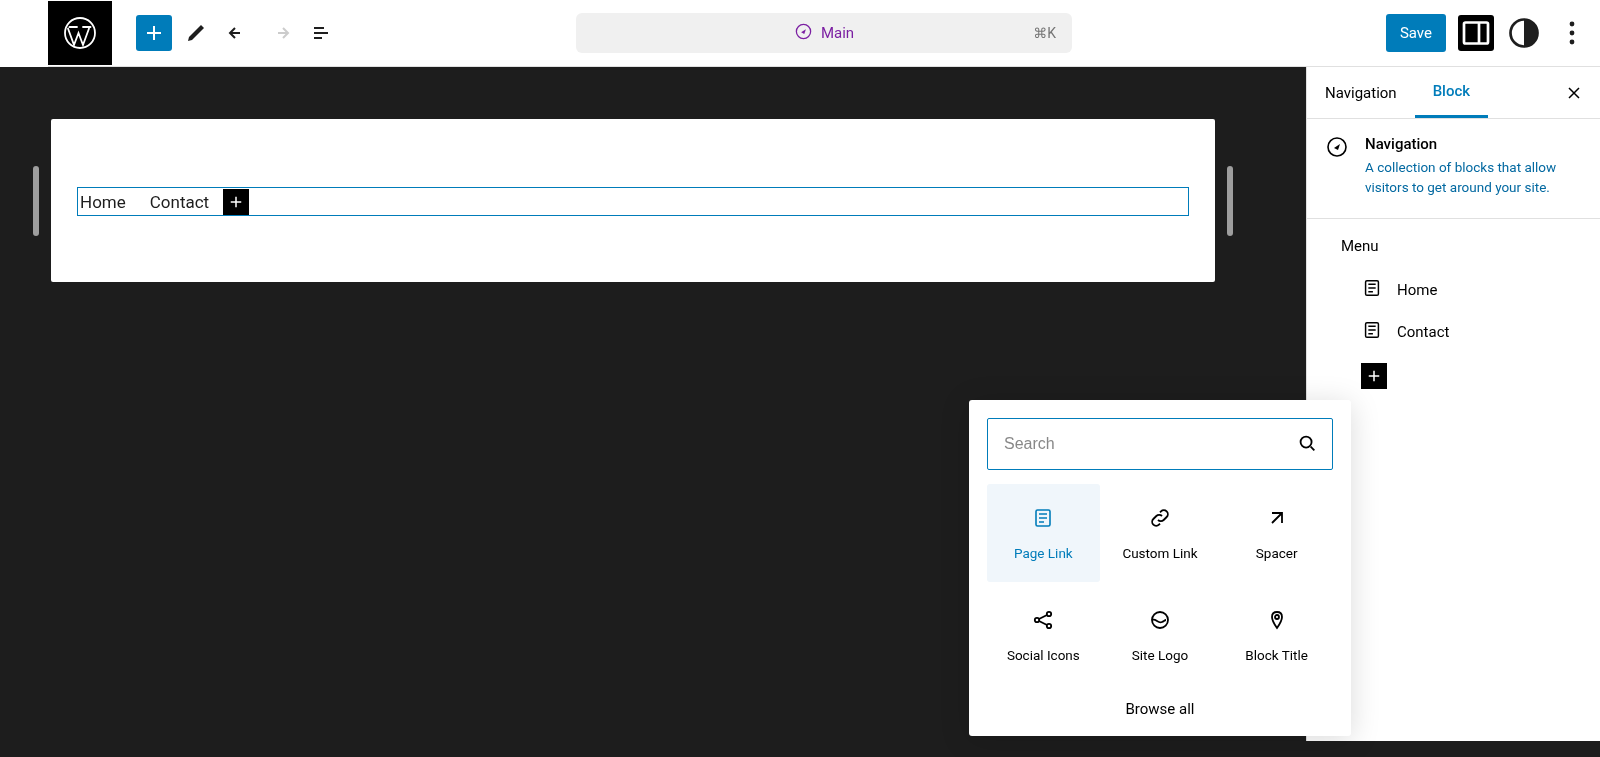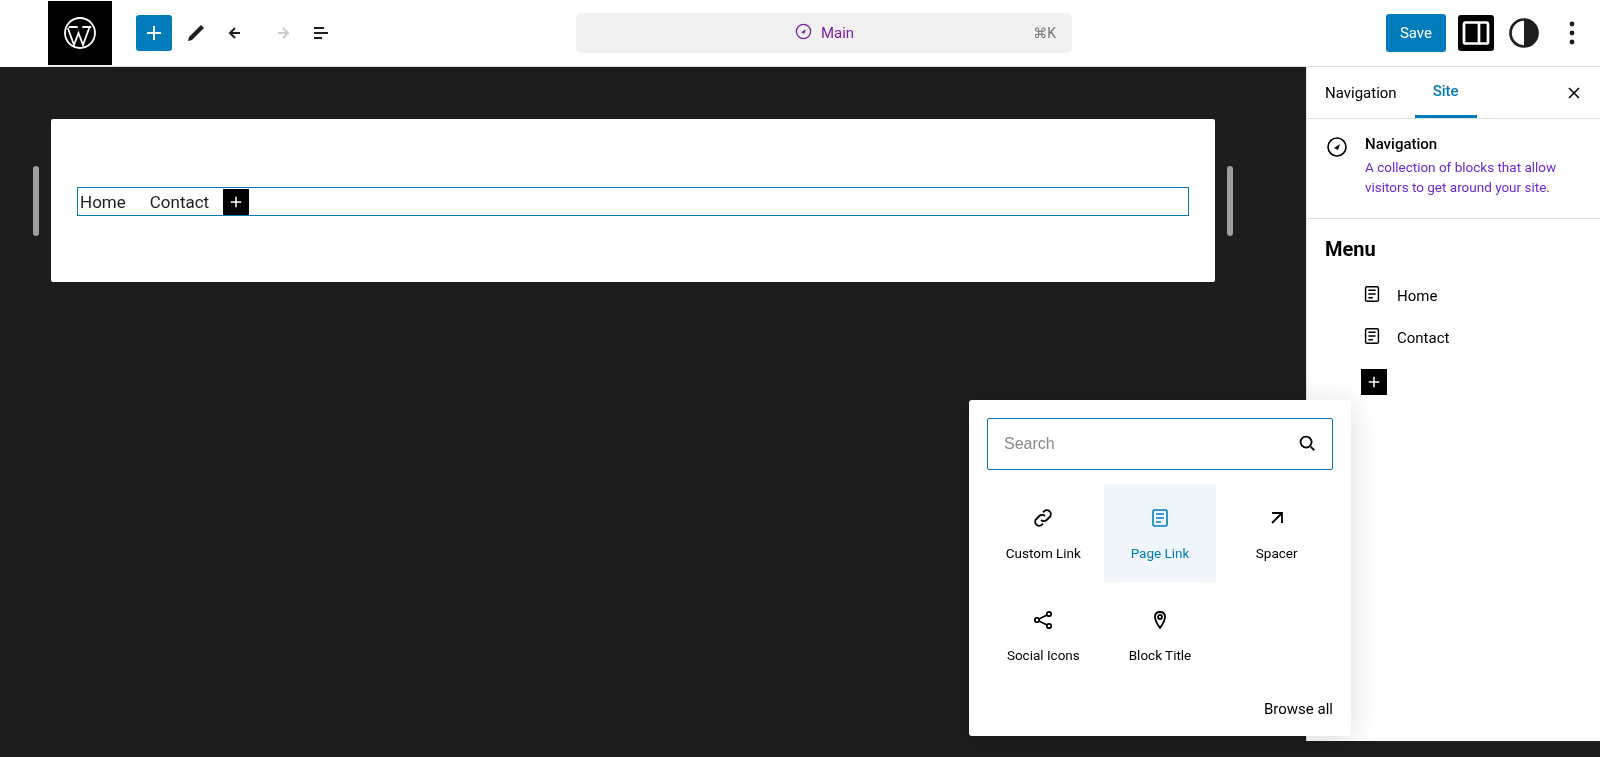--- a/index.html
+++ b/index.html
@@ -193,24 +193,24 @@
   }
 
   .block-info {
     padding: 16px 18px 20px;
     border-bottom: 1px solid #e0e0e0;
     display:flex;
     gap: 16px;
   }
   .block-info svg { width: 24px; height: 24px; flex: 0 0 auto; }
   .block-info-text h3 { margin: 0 0 4px; font-size: 15px; font-weight:500;}
-  .block-info-text p { margin: 0; font-size: 13.5px; color: #6d28d9; line-height: 1.5; }
+  .block-info-text p { margin: 0; font-size: 13.5px; color: #0369a1; line-height: 1.5; }
 
   .menu-section { padding: 18px; }
-  .menu-section h4 { margin: 0 0 14px; font-size: 20px; font-weight: 700; }
+  .menu-section h4 { margin: 0 16px 14px; font-size: 15px; font-weight: 400; }
   .menu-item-row {
     display:flex;align-items:center;gap:14px;
     padding: 8px 0 8px 36px;
     cursor:pointer;
   }
   .menu-item-row svg { width: 22px; height: 22px; }
   .menu-item-row span { font-size: 15px; }
   .menu-add-btn {
     width: 26px;height:26px;background:#000;color:#fff;display:flex;align-items:center;justify-content:center;margin-left:36px;margin-top:10px;cursor:pointer;
   }
@@ -251,21 +251,21 @@
     height: 98px;
     display:flex;flex-direction:column;align-items:center;justify-content:center;gap:12px;
     cursor:pointer;
     border-radius: 3px;
     font-size: 13.5px;
   }
   .inserter-cell.highlight { background: #f0f6fb; color: #007cba; }
   .inserter-cell svg { width: 24px; height: 24px; }
   .inserter-cell.highlight svg { color: #007cba; }
   .inserter-browse {
-    text-align: right;
+    text-align: center;
     padding-top: 16px;
     font-size: 15px;
     cursor: pointer;
   }
 </style>
 </head>
 <body>
 
 <div class="root">
 
@@ -355,21 +355,21 @@
               <path d="M12 5v14M5 12h14"></path>
             </svg>
         </div>
       </div>
     </div>
   </div>
 
   <div class="sidebar">
     <div class="sidebar-tabs">
       <div class="sidebar-tab">Navigation</div>
-      <div class="sidebar-tab active">Site</div>
+      <div class="sidebar-tab active">Block</div>
       <div class="sidebar-close">
         <svg viewBox="0 0 24 24" width="20" height="20" fill="none" stroke="currentColor" stroke-width="1.8">
             <path d="M6 6l12 12M18 6L6 18"></path>
           </svg>
       </div>
     </div>
 
     <div class="block-info">
       <span>
         <svg viewBox="0 0 24 24" fill="none" stroke="currentColor" stroke-width="1.6">
@@ -416,37 +416,37 @@
       <input type="text" placeholder="Search" style="">
       <span>
         <svg viewBox="0 0 24 24" fill="none" stroke="currentColor" stroke-width="2">
             <circle cx="11" cy="11" r="6"></circle>
             <path d="M20 20l-4-4"></path>
           </svg>
       </span>
     </div>
 
     <div class="inserter-grid">
+      <div class="inserter-cell highlight">
+        <span>
+          <svg viewBox="0 0 24 24" fill="none" stroke="currentColor" stroke-width="1.6">
+              <rect x="5" y="4" width="14" height="16" rx="1.5"></rect>
+              <path d="M8 8h8M8 12h8M8 16h5"></path>
+            </svg>
+        </span>
+        <span>Page Link</span>
+      </div>
       <div class="inserter-cell">
         <span>
           <svg viewBox="0 0 24 24" fill="none" stroke="currentColor" stroke-width="1.8">
               <path d="M10 14a4 4 0 0 0 5.66 0l3-3a4 4 0 0 0-5.66-5.66l-1 1"></path>
               <path d="M14 10a4 4 0 0 0-5.66 0l-3 3a4 4 0 0 0 5.66 5.66l1-1"></path>
             </svg>
         </span>
         <span>Custom Link</span>
-      </div>
-      <div class="inserter-cell highlight">
-        <span>
-          <svg viewBox="0 0 24 24" fill="none" stroke="currentColor" stroke-width="1.6">
-              <rect x="5" y="4" width="14" height="16" rx="1.5"></rect>
-              <path d="M8 8h8M8 12h8M8 16h5"></path>
-            </svg>
-        </span>
-        <span>Page Link</span>
       </div>
       <div class="inserter-cell">
         <span>
           <svg viewBox="0 0 24 24" fill="none" stroke="currentColor" stroke-width="1.8">
               <path d="M7 17L17 7M7 7h10v10"></path>
             </svg>
         </span>
         <span>Spacer</span>
       </div>
       <div class="inserter-cell">
@@ -456,20 +456,29 @@
               <circle cx="6" cy="12" r="2.2"></circle>
               <circle cx="18" cy="18" r="2.2"></circle>
               <path d="M8 11l8-4M8 13l8 4"></path>
             </svg>
         </span>
         <span>Social Icons</span>
       </div>
       <div class="inserter-cell">
         <span>
           <svg viewBox="0 0 24 24" fill="none" stroke="currentColor" stroke-width="1.8">
+              <circle cx="12" cy="12" r="8"></circle>
+              <path d="M4 12c4-2 6 4 10 2 2-1 3-2 4-2"></path>
+            </svg>
+        </span>
+        <span>Site Logo</span>
+      </div>
+      <div class="inserter-cell">
+        <span>
+          <svg viewBox="0 0 24 24" fill="none" stroke="currentColor" stroke-width="1.8">
               <path d="M12 4c-3 0-5 2-5 5 0 4 5 11 5 11s5-7 5-11c0-3-2-5-5-5z"></path>
               <circle cx="12" cy="9" r="2"></circle>
             </svg>
         </span>
         <span>Block Title</span>
       </div>
     </div>
 
     <div class="inserter-browse">Browse all</div>
   </div>

